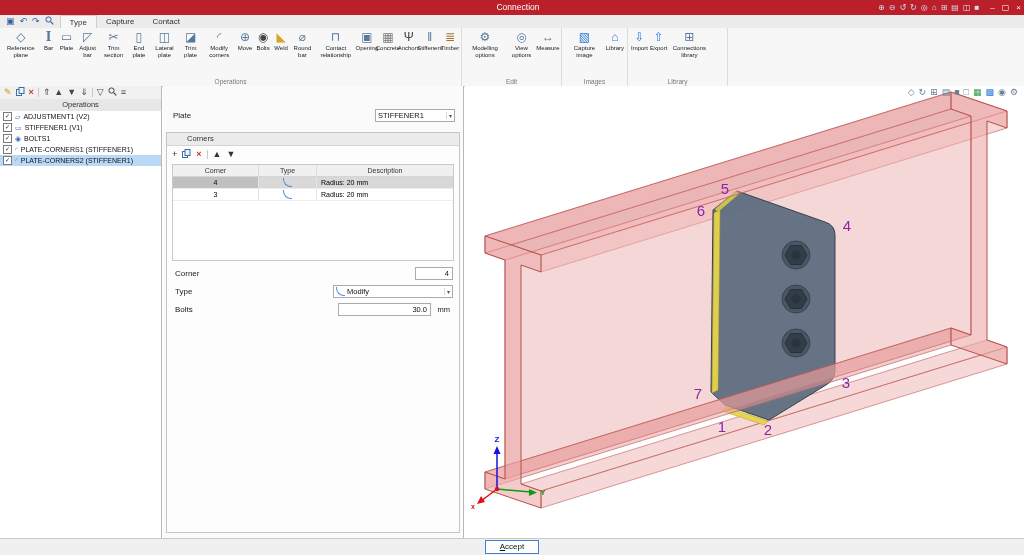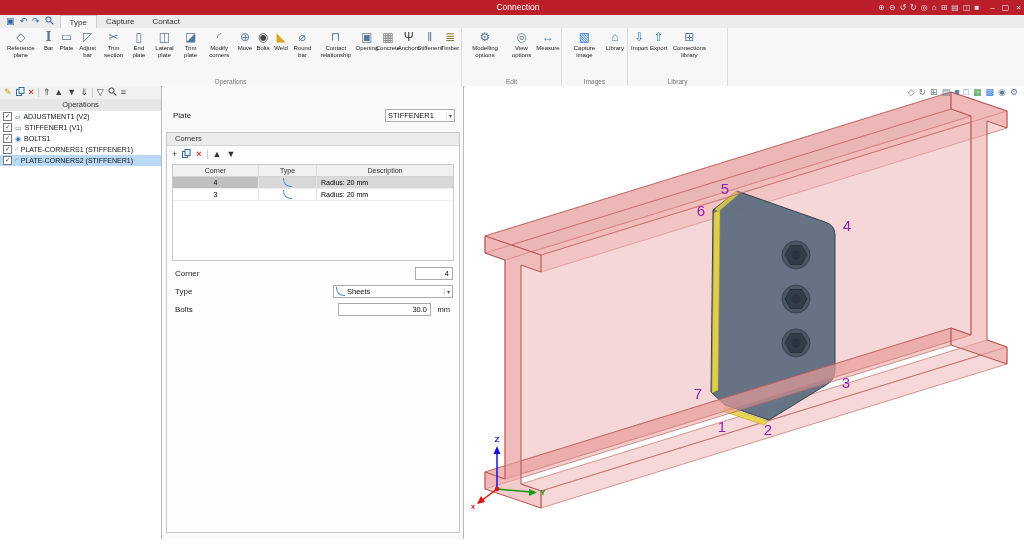--- a/index.html
+++ b/index.html
@@ -50,25 +50,25 @@
   .ticon{font-size:7px;color:#3a6ea5;flex:0 0 auto;}
   
   .proppanel{position:absolute;top:86px;left:163px;width:301px;bottom:16px;background:#fafafa;
              border-right:1px solid #b8b8b8;box-sizing:border-box;}
   .prow-plate{position:absolute;top:22px;left:10px;right:8px;height:14px;display:flex;
               align-items:center;justify-content:space-between;}
   .plabel{font-size:8px;color:#222;}
   .combo{height:13px;background:#fff;border:1px solid #ababab;display:flex;align-items:center;
          font-size:7.5px;padding:0 2px;gap:2px;box-sizing:border-box;color:#111;}
   .combo .chev{margin-left:auto;font-size:6px;color:#555;border-left:1px solid #d9d9d9;padding-left:2px;}
-  .combo-plate{width:70px;}
+  .combo-plate{width:80px;}
   .cornersbox{position:absolute;top:46px;left:3px;right:3px;bottom:6px;border:1px solid #c5c5c5;
               background:#fdfdfd;}
   .cb-header{height:12px;background:#ebebeb;border-bottom:1px solid #d5d5d5;font-size:7.5px;
-             line-height:12px;padding-left:8px;color:#333;}
+             line-height:12px;padding-left:20px;color:#333;}
   .cb-toolbar{position:absolute;top:15px;left:5px;height:13px;display:flex;gap:5px;align-items:center;}
   .ct-ic{font-size:9px;line-height:1;color:#333;}
   .ct-ic.red{color:#c0392b;font-weight:bold;}
   .ctable{position:absolute;top:31px;left:5px;right:5px;height:95px;border:1px solid #c9c9c9;
           background:#fff;}
   .thead{display:flex;height:11px;background:#f0f0f0;border-bottom:1px solid #d5d5d5;}
   .th{font-size:7px;color:#333;text-align:center;line-height:11px;border-right:1px solid #dcdcdc;
       box-sizing:border-box;}
   .c1{width:86px;flex:0 0 86px}.c2{width:58px;flex:0 0 58px}.c3{flex:1;border-right:none}
   .trow{display:flex;height:11px;border-bottom:1px solid #ededed;align-items:stretch;}
@@ -360,21 +360,21 @@
         </div>
       </div>
       <div class="frow f-corner">
         <span class="flabel">Corner</span>
         <span class="finput fi-corner">4</span>
       </div>
       <div class="frow f-type">
         <span class="flabel">Type</span>
         <span class="combo combo-type">
           <span class="arc"></span>
-          <span>Sheets</span>
+          <span>Modify</span>
           <span class="chev">▾</span>
         </span>
       </div>
       <div class="frow f-radius">
         <span class="flabel">Bolts</span>
         <span class="finput fi-radius">30.0</span>
         <span class="funit">mm</span>
       </div>
     </div>
   </div>
@@ -457,14 +457,17 @@
         <text x="303" y="349">2</text>
         <text x="381" y="302">3</text>
         <text x="382" y="145">4</text>
         <text x="260" y="108">5</text>
         <text x="236" y="130">6</text>
         <text x="233" y="313">7</text>
       </g>
     </svg>
   </div>
 
+  <div class="bottombar">
+    <span class="accept">Accept</span>
+  </div>
 
 </div>
 
 </body></html>

